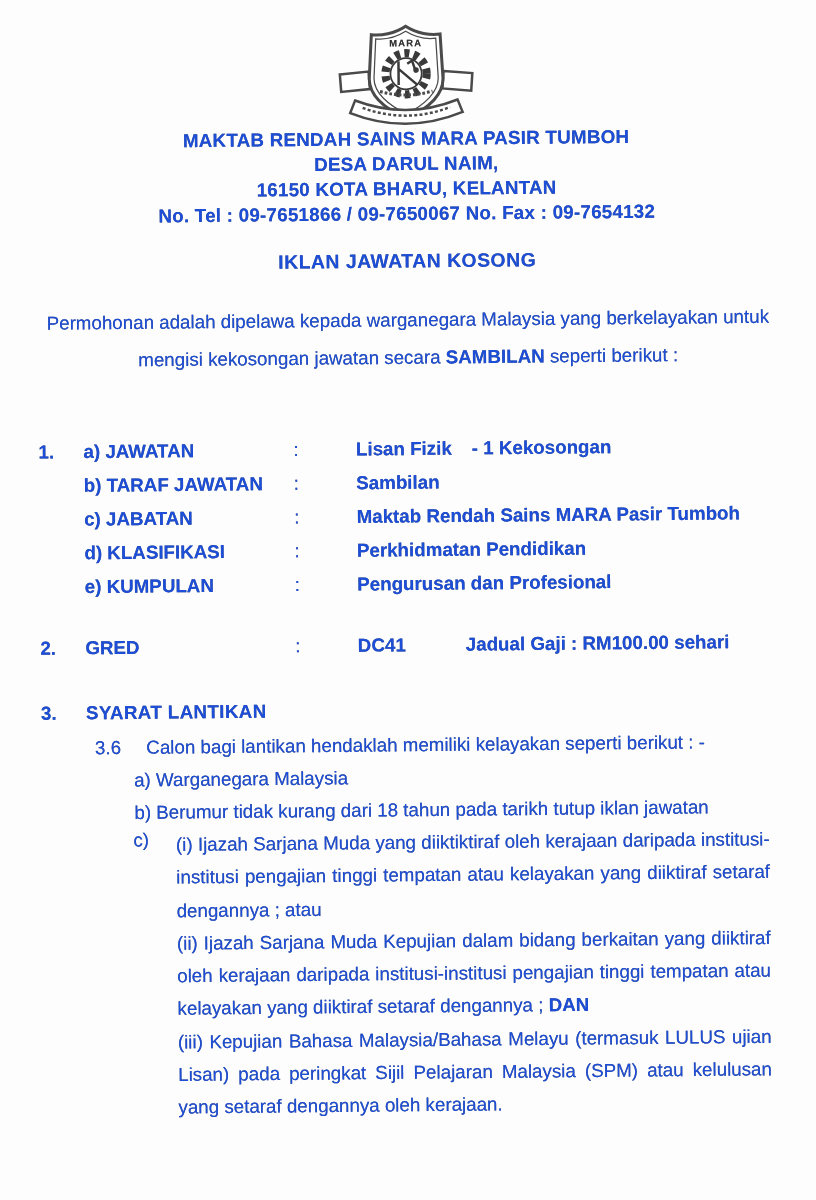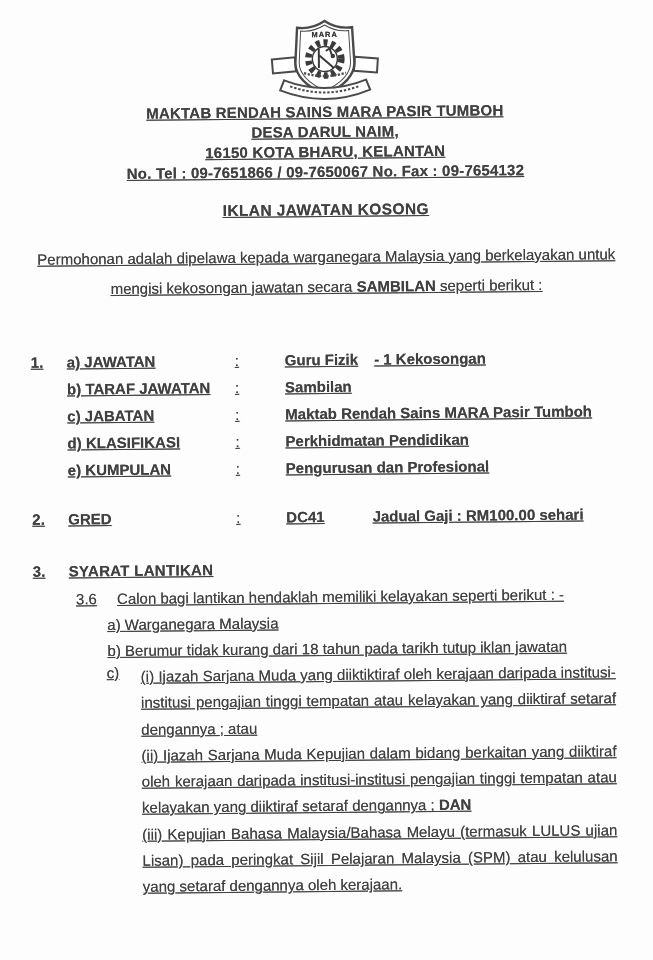--- a/index.html
+++ b/index.html
@@ -1,19 +1,19 @@
 <!DOCTYPE html>
 <html><head>
 <meta charset="utf-8">
 <style>
   html,body { margin:0; padding:0; background:#ffffff; }
   .page {
     width:653px; height:960px; background:#fdfdfd; overflow:hidden;
     position:relative; font-family:"Liberation Sans", sans-serif;
-    color:#404040; text-shadow:0 0 0.5px rgba(25,25,25,0.65);text-decoration:underline;
+    color:#1d4ed8; text-shadow:0 0 0.5px rgba(25,25,25,0.65);
   }
   .tilt { transform:rotate(-0.55deg); transform-origin:50% 30%; }
 
   .logo-wrap { margin-top:18px; text-align:center; height:84px; }
 
   .hdr-line { text-align:center; font-weight:bold; font-size:15px; line-height:20px; letter-spacing:0.2px; }
   .doc-title { text-align:center; font-weight:bold; font-size:15.5px; letter-spacing:0.4px; margin-top:18px; line-height:20px; }
 
   .intro { margin-top:22px; font-size:15px; line-height:30px; text-align:center; padding:0 18px; }
   .b { font-weight:bold; }
@@ -80,21 +80,21 @@
     <div class="intro">
       <div>Permohonan adalah dipelawa kepada warganegara Malaysia yang berkelayakan untuk</div>
       <div><span>mengisi kekosongan jawatan secara </span><span class="b">SAMBILAN</span><span> seperti berikut :</span></div>
     </div>
 
     <div class="sec1">
       <div class="srow">
         <span class="num">1.</span>
         <span class="lbl">a) JAWATAN</span>
         <span class="col">:</span>
-        <span><span class="val">Guru Fizik</span><span class="note">- 1 Kekosongan</span></span>
+        <span><span class="val">Lisan Fizik</span><span class="note">- 1 Kekosongan</span></span>
       </div>
       <div class="srow">
         <span class="num"></span>
         <span class="lbl">b) TARAF JAWATAN</span>
         <span class="col">:</span>
         <span class="val">Sambilan</span>
       </div>
       <div class="srow">
         <span class="num"></span>
         <span class="lbl">c) JABATAN</span>

